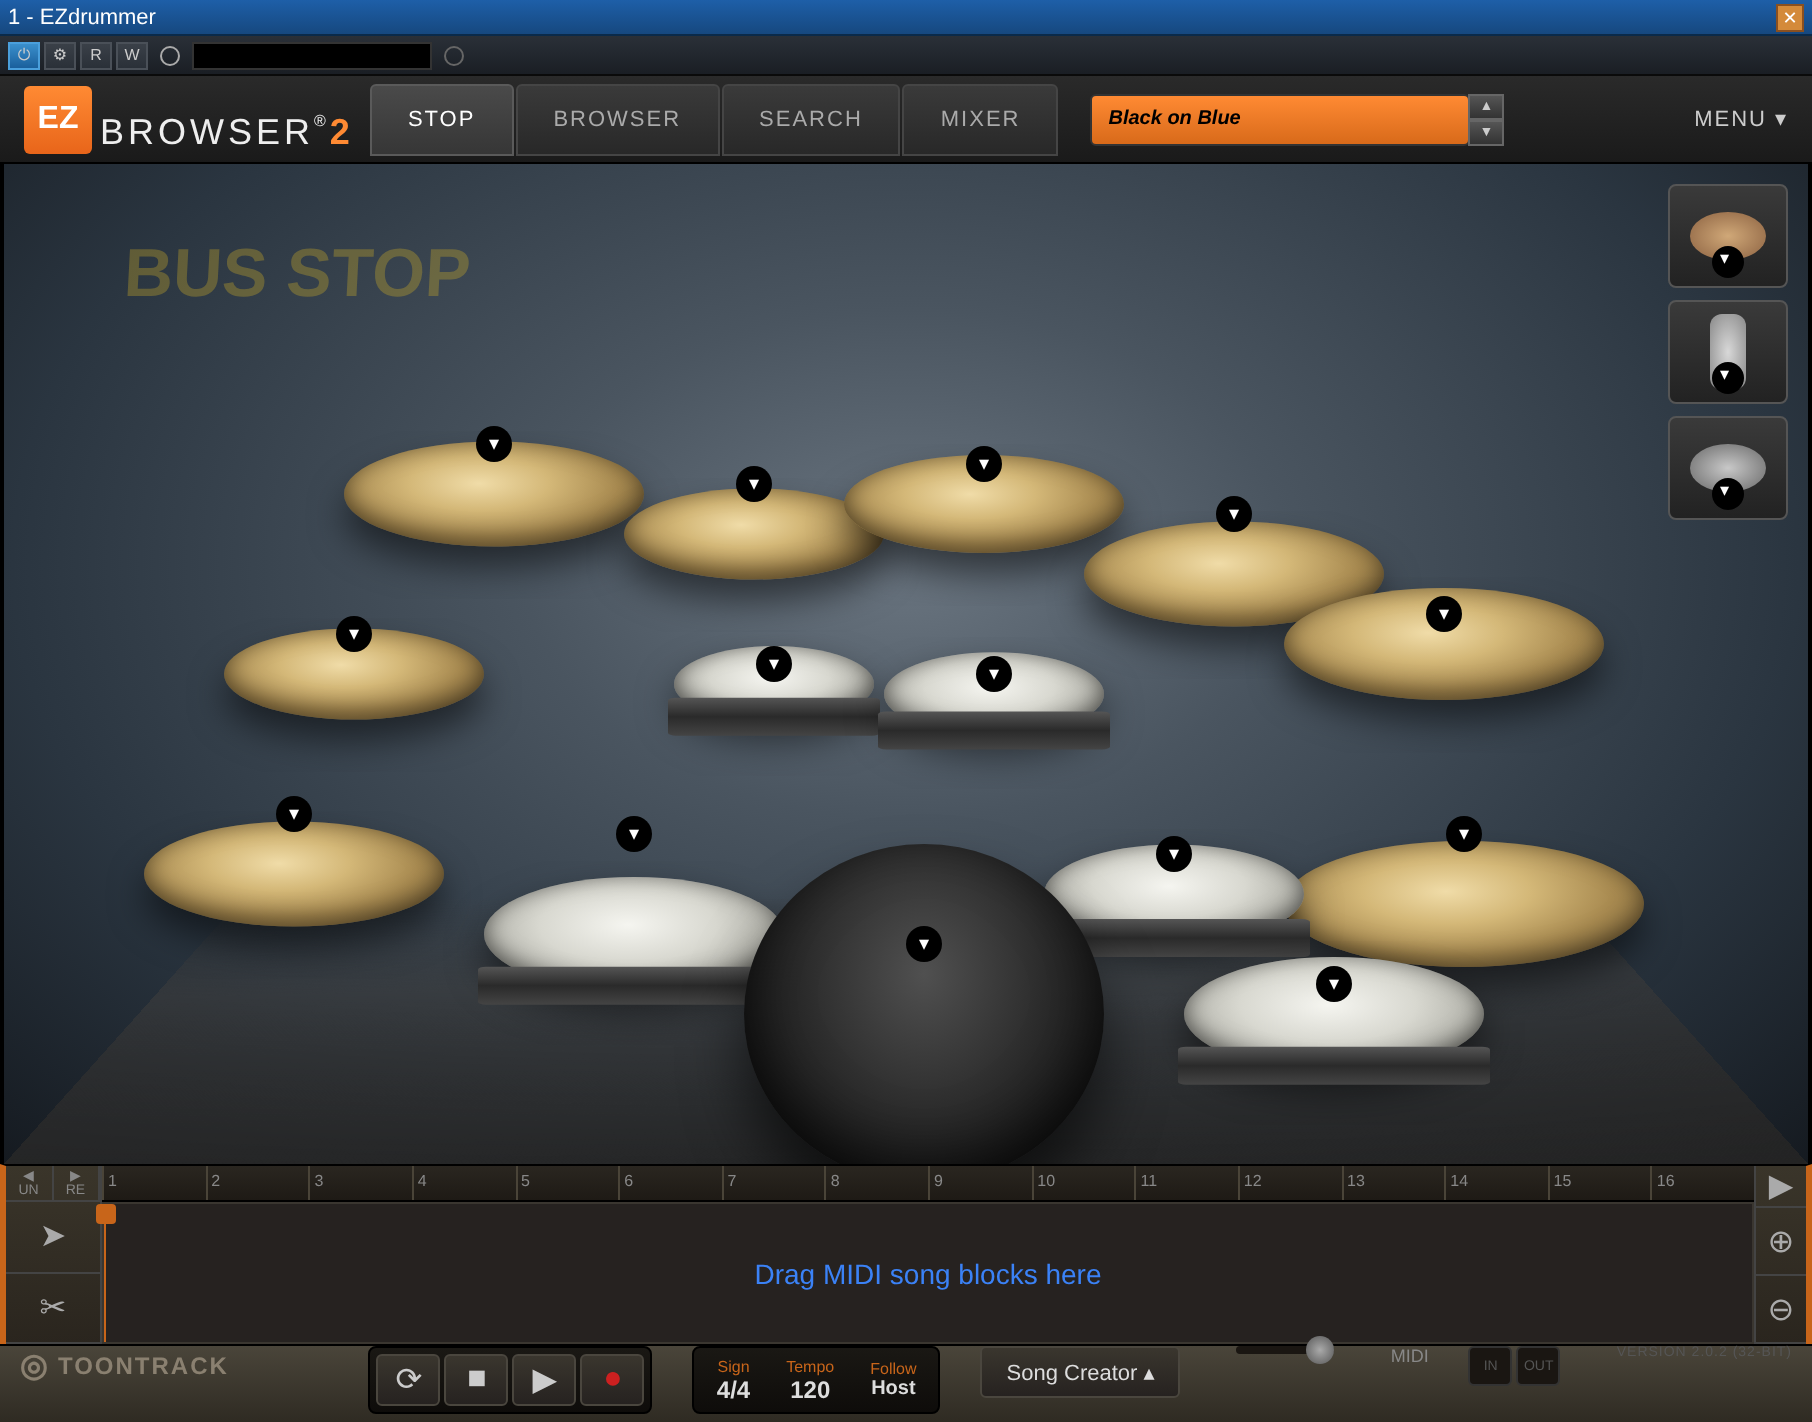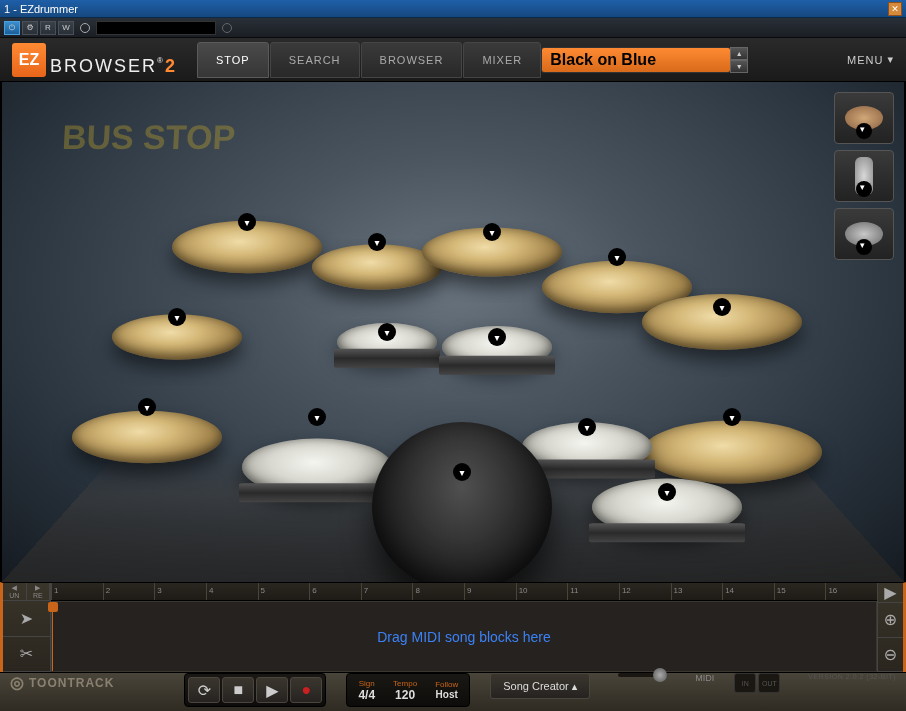--- a/index.html
+++ b/index.html
@@ -12,31 +12,31 @@
 
 
 .host-toolbar { height: 20px; background: linear-gradient(#2a3038, #1a1e24); border-bottom: 1px solid #0a0a0a; display: flex; align-items: center; padding: 2px 4px; gap: 2px; }
 .host-btn { height: 14px; min-width: 16px; padding: 0 3px; background: linear-gradient(#3a4048, #2a3038); border: 1px solid #4a5058; color: #ccc; font-size: 8px; line-height: 12px; text-align: center; }
 .host-btn.power { background: linear-gradient(#3a8fcc, #1a5f9c); border-color: #4a9fdc; }
 .host-dropdown { height: 14px; width: 120px; background: #000; border: 1px solid #333; margin-left: 4px; }
 .host-zoom { width: 10px; height: 10px; border: 1px solid #aaa; border-radius: 50%; margin-left: 4px; }
 
 
 .plugin-header { height: 44px; background: linear-gradient(#2a2a2a, #1a1a1a); display: flex; align-items: center; padding: 0 12px; border-bottom: 1px solid #000; }
-.logo-block { display: flex; align-items: flex-end; margin-right: 20px; }
+.logo-block { display: flex; align-items: flex-end; margin-right: 8px; }
 .logo-ez { width: 34px; height: 34px; background: linear-gradient(#ff8a33, #e8651a); color: #fff; font-weight: bold; font-size: 16px; display: flex; align-items: center; justify-content: center; border-radius: 3px; margin-right: 4px; }
 .logo-text { color: #eee; font-size: 18px; letter-spacing: 2px; font-weight: 300; }
 .logo-text .reg { font-size: 8px; vertical-align: top; }
 .logo-text .ver { color: #ff8a33; font-weight: bold; }
 
 .tabs { display: flex; gap: 1px; }
 .tab { height: 36px; padding: 0 18px; background: linear-gradient(#3a3a3a, #282828); border: 1px solid #454545; color: #aaa; font-size: 11px; letter-spacing: 1px; display: flex; align-items: center; cursor: pointer; border-radius: 3px 3px 0 0; }
 .tab.active { background: linear-gradient(#4a4a4a, #363636); color: #fff; border-color: #5a5a5a; }
 
-.preset-box { height: 26px; background: linear-gradient(#ff8a33, #d86a1a); border: 1px solid #333; border-radius: 3px; display: flex; align-items: center; padding: 0 8px; flex: 1; max-width: 190px; color: #000; font-size: 16px; font-weight: bold; }
+.preset-box { margin-left: 16px; height: 26px; background: linear-gradient(#ff8a33, #d86a1a); border: 1px solid #333; border-radius: 3px; display: flex; align-items: center; padding: 0 8px; flex: 1; max-width: 190px; color: #000; font-size: 10px; font-weight: bold; font-style: italic; }
 .preset-steppers { margin-left: -1px; display: flex; flex-direction: column; }
 .preset-step { width: 18px; height: 13px; background: linear-gradient(#555,#333); border: 1px solid #666; display: flex; align-items: center; justify-content: center; color: #ccc; font-size: 7px; }
 .menu-btn { margin-left: auto; color: #ccc; font-size: 11px; letter-spacing: 1px; display: flex; align-items: center; gap: 4px; cursor: pointer; }
 
 
 .drum-view { height: 500px; background: radial-gradient(ellipse at 50% 40%, #6a7580 0%, #4a5560 30%, #2a3540 70%, #151a20 100%); position: relative; overflow: hidden; border-left: 2px solid #000; border-right: 2px solid #000; }
 .ground { position: absolute; bottom: 0; left: 0; right: 0; height: 280px; background: linear-gradient(178deg, transparent 0%, rgba(60,60,60,0.6) 40%, rgba(35,35,35,0.95) 100%); transform: perspective(600px) rotateX(50deg); transform-origin: bottom; }
 .bus-sign { position: absolute; top: 40px; left: 60px; color: rgba(200,170,40,0.35); font-size: 34px; font-weight: 900; font-family: Impact, sans-serif; transform: skewX(-3deg); line-height: 0.9; }
 
 .cymbal { position: absolute; border-radius: 50%; background: radial-gradient(ellipse at 45% 40%, #f0dca8 0%, #d4b878 30%, #a88a50 60%, #705830 100%); box-shadow: inset 0 -8px 20px rgba(0,0,0,0.5), 0 30px 30px rgba(0,0,0,0.5); transform: scaleY(0.35); }
@@ -103,22 +103,22 @@
 
 <div class="plugin-header">
   <div class="logo-block">
     <div class="logo-ez">EZ</div>
     <div class="logo-text">
       <span>BROWSER</span><span class="reg">®</span><span class="ver">2</span>
     </div>
   </div>
   <div class="tabs">
     <div class="tab active">STOP</div>
+    <div class="tab">BROWSER</div>
     <div class="tab">SEARCH</div>
-    <div class="tab">BROWSER</div>
     <div class="tab">MIXER</div>
   </div>
   <div class="preset-box">
     <span>Black on Blue</span>
   </div>
   <div class="preset-steppers">
     <div class="preset-step">▲</div>
     <div class="preset-step">▼</div>
   </div>
   <div class="menu-btn">

